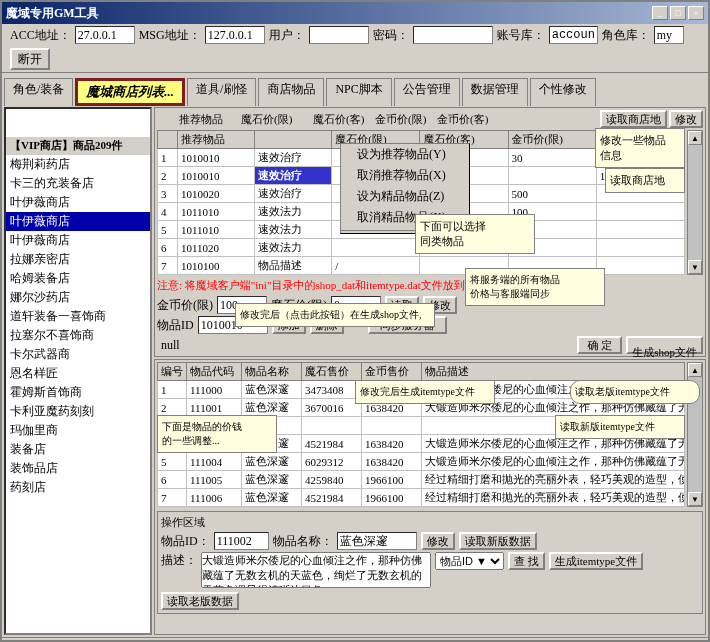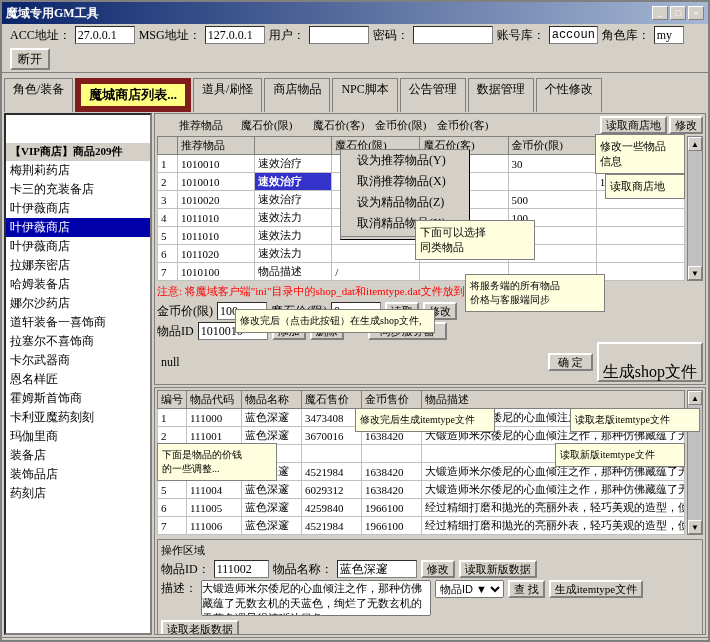--- a/index.html
+++ b/index.html
@@ -231,21 +231,21 @@
     <input class="input-field" style="width: 80px;" type="password">
     <span class="label">账号库：</span>
     <input class="input-field" style="width: 49px; font-family: Liberation Mono, monospace;" value="account">
     <span class="label">角色库：</span>
     <input class="input-field" style="width: 30px;" value="my">
     <button class="btn">断开</button>
   </div>
 
   <div class="tab-bar">
     <div class="tab"><span>角色/装备</span></div>
-    <div class="tab active" style="background:#ffff80; border:6px solid #7f1d1d; padding: 2px 8px; font-size:13px; font-weight:bold;">
+    <div class="tab active" style="background:#ffff80; border:3px solid #7f1d1d; padding: 2px 8px; font-size:13px; font-weight:bold;font-style:italic;">
       <span>魔城商店列表...</span>
     </div>
     <div class="tab"><span>道具/刷怪</span></div>
     <div class="tab"><span>商店物品</span></div>
     <div class="tab"><span>NPC脚本</span></div>
     <div class="tab"><span>公告管理</span></div>
     <div class="tab"><span>数据管理</span></div>
     <div class="tab"><span>个性修改</span></div>
   </div>
 
@@ -416,21 +416,21 @@
           <input class="input-field" style="width: 70px;" value="1010010">
           <button class="btn" style="font-size:11px; height:18px; padding:0 4px;">添加</button>
           <button class="btn" style="font-size:11px; height:18px; padding:0 4px;">删除</button>
           <button class="btn" style="font-size:11px; height:18px; padding:0 10px; margin-left:20px;">同步服务器</button>
         </div>
 
         <div style="display:flex; gap:4px; margin-top:2px; align-items:center;">
           <span style="margin-left:4px; font-size:12px;">null</span>
           <div style="flex:1;"></div>
           <button class="btn" style="font-size:11px; height:18px; padding:0 8px;">确  定</button>
-          <button class="btn" style="font-size:16px; height:14px; padding:18px 4px;">生成shop文件</button>
+          <button class="btn" style="font-size:11px; height:14px; padding:7px 4px;">生成shop文件</button>
         </div>
 
         <div class="popup-note" style="right:100px; top:160px; width:140px; font-size:10px;">
           <span>将服务端的所有物品<br>价格与客服端同步</span>
         </div>
 
         <div class="popup-note" style="left:80px; top:195px; width:200px; font-size:10px;">
           <span>修改完后（点击此按钮）在生成shop文件,</span>
         </div>
 
@@ -544,21 +544,21 @@
             </select>
             <button class="btn" style="font-size:11px; height:18px; padding:0 4px;">查 找</button>
             <button class="btn" style="font-size:11px; height:18px; padding:0 4px;">生成itemtype文件</button>
             <button class="btn" style="font-size:11px; height:18px; padding:0 4px;">读取老版数据</button>
           </div>
 
           <div class="popup-note" style="left:200px; top:20px; width:140px; font-size:10px;">
             <span>修改完后生成itemtype文件</span>
           </div>
 
-          <div class="popup-note" style="right:5px; top:20px; width:130px; font-size:10px;">
+          <div class="popup-note" style="right:5px; top:20px; width:130px; font-size:10px;border-radius:10px;">
             <span>读取老版itemtype文件</span>
           </div>
         </div>
       </div>
     </div>
   </div>
 
   <div class="status-bar">
     <span></span>
   </div>

